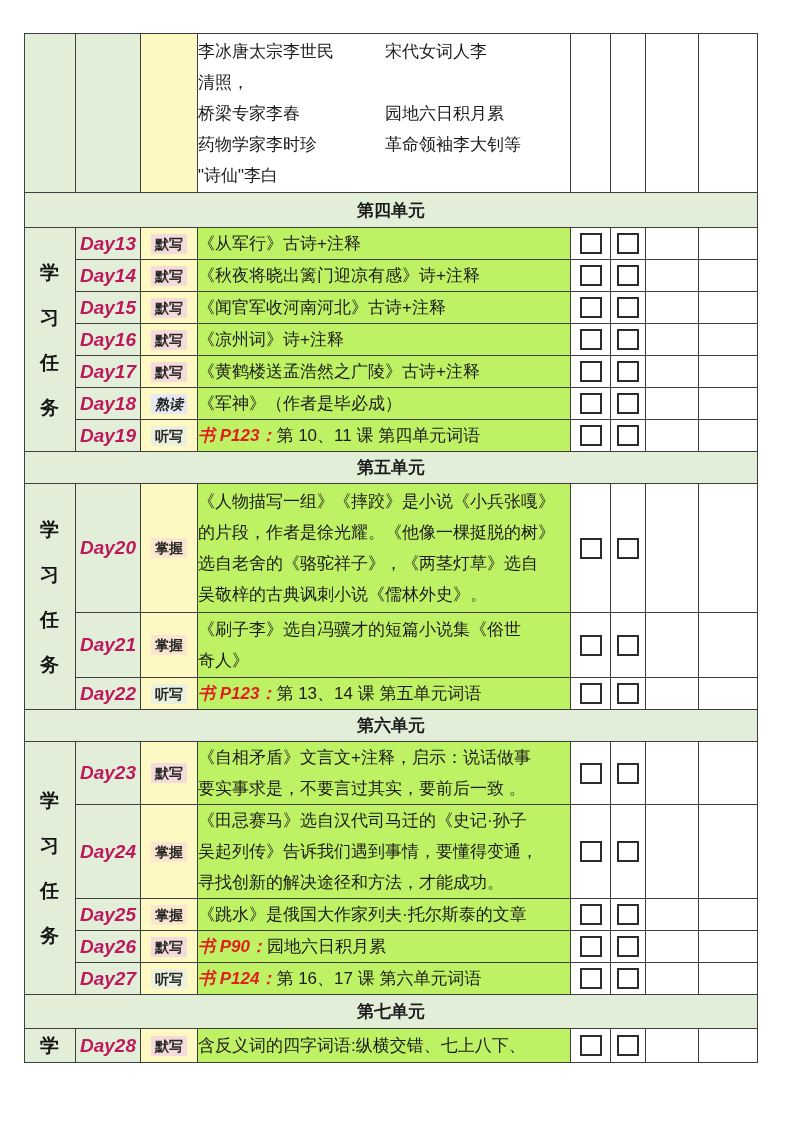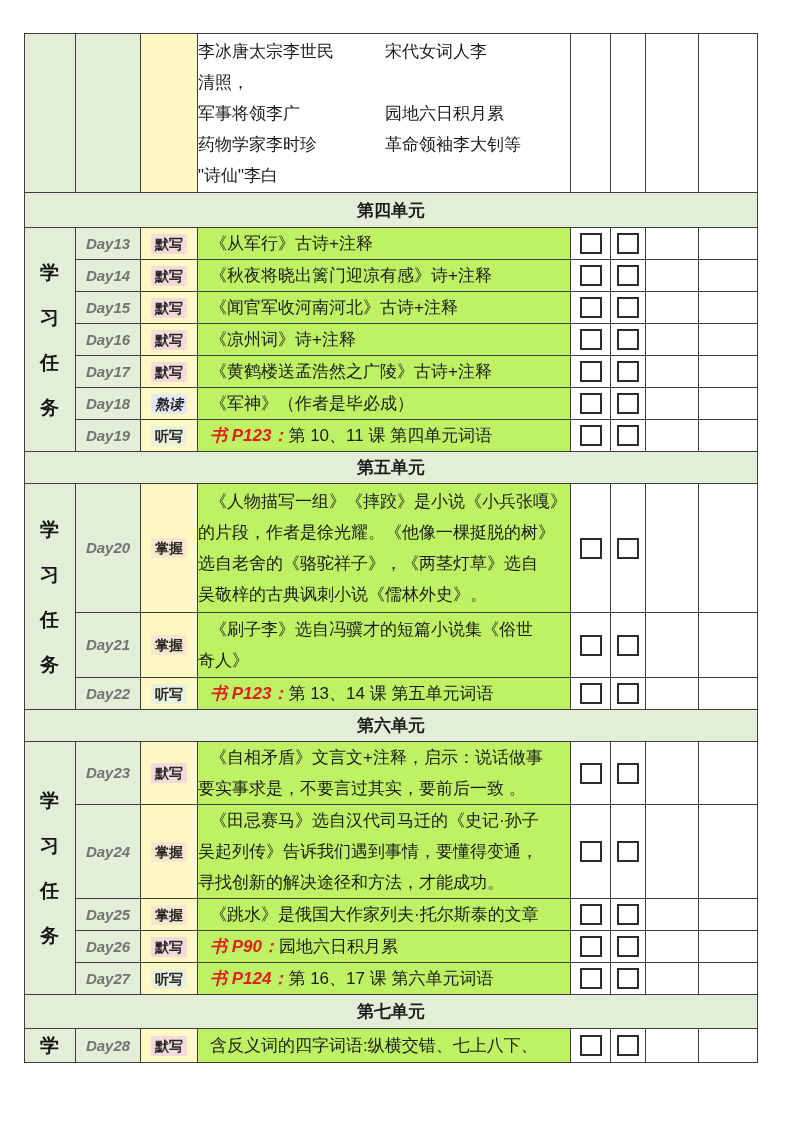--- a/index.html
+++ b/index.html
@@ -21,36 +21,36 @@
     color:#101010;border-top-width:2px;border-bottom-width:2px;margin-top:28px;
   }
   td.side{text-align:center;}
   .sidetxt{
     display:inline-block;white-space:pre-line;font-weight:700;font-size:19px;
     line-height:45px;color:#151515;letter-spacing:1px;
   }
   .sidetxt.one{line-height:30px;}
   td.day{text-align:center;}
   td.day span{
-    font-style:italic;font-weight:700;font-size:15px;color:#737373;
+    font-style:italic;font-weight:700;font-size:19px;color:#be185d;
     letter-spacing:0px;
   }
   td.tagc{text-align:center;background:#fef9c3;}
   .tag{
     display:inline-block;padding:2px 4px;font-weight:700;font-size:14px;color:#262626;
     line-height:16px;
   }
   .tag-pink{background:#f4dada;}
   .tag-blue{background:#e4e9f3;font-style:italic;}
   .tag-green{background:#eaf2df;}
   .tag-orange{background:#fae6d0;}
   td.content{
     padding:1px 4px 1px 9px;line-height:31px;white-space:pre-line;background:#bef264;
   }
-  .redpfx{color:#e02020;font-weight:700;font-style:italic;margin-left:12px;}
+  .redpfx{color:#e02020;font-weight:700;font-style:italic;}
   td.content-top{padding:1px 4px 1px 9px;background:#ffffff;}
   .tl{display:flex;line-height:31px;}
   .tl .lft{flex:0 0 auto;}
   .tl .rgt{flex:0 0 185px;margin-left:auto;text-align:left;}
   td.chk{vertical-align:top;padding-top:5px;text-align:center;background:#ffffff;}
   .cbx{
     width:18px;height:17px;border:2px solid #2c2c2c;margin:0 auto;background:#ffffff;
   }
   td.extra{background:#ffffff;}
 </style>
@@ -78,21 +78,21 @@
         <td class="content-top">
           <div class="tl">
               <span class="lft">李冰唐太宗李世民</span>
               <span class="rgt">宋代女词人李</span>
             </div>
           <div class="tl">
               <span class="lft">清照，</span>
               <span class="rgt"></span>
             </div>
           <div class="tl">
-              <span class="lft">军事将领李广</span>
+              <span class="lft">桥梁专家李春</span>
               <span class="rgt">园地六日积月累</span>
             </div>
           <div class="tl">
               <span class="lft">药物学家李时珍</span>
               <span class="rgt">革命领袖李大钊等</span>
             </div>
           <div class="tl">
               <span class="lft">"诗仙"李白</span>
               <span class="rgt"></span>
             </div>

